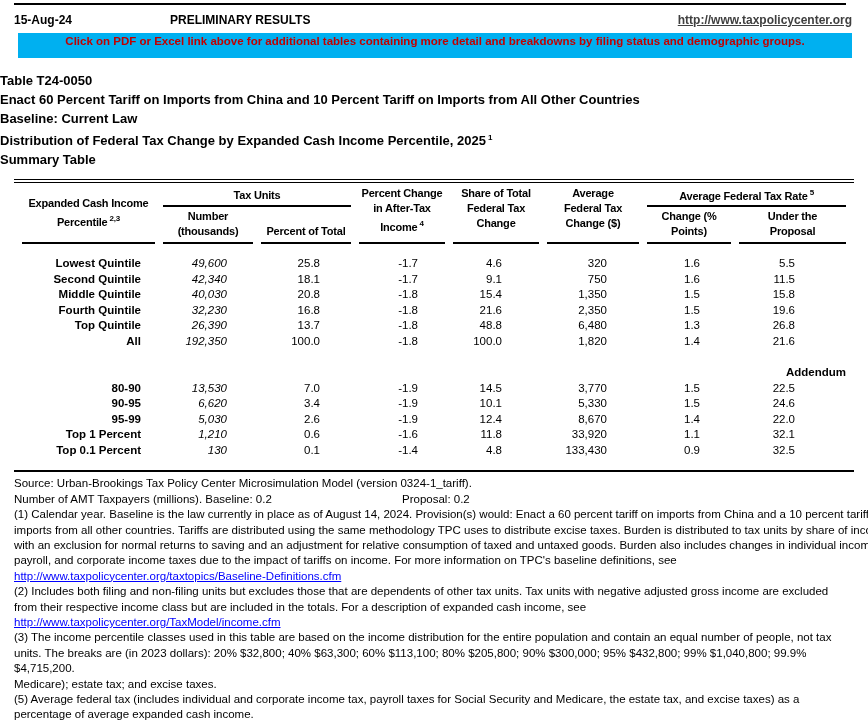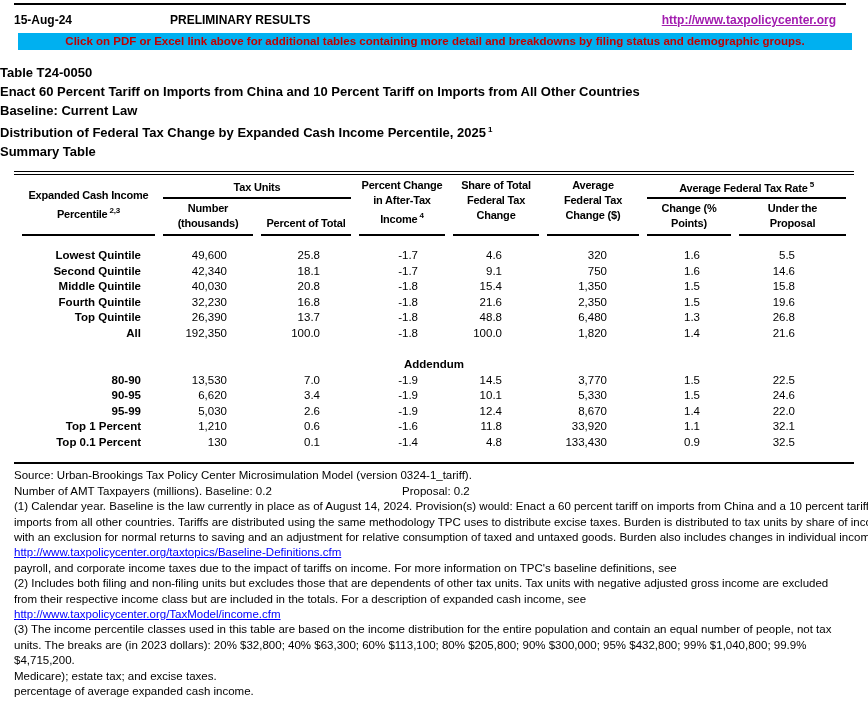--- a/index.html
+++ b/index.html
@@ -1,28 +1,28 @@
 <!DOCTYPE html>
 <html><head>
 <meta charset="utf-8">
 <style>
   * { margin: 0; padding: 0; box-sizing: border-box; }
   html, body { width: 868px; height: 721px; overflow: hidden; background: #fff;
     font-family: "Liberation Sans", sans-serif; color: #000; }
 
   .top-rule { margin: 3px 22px 0 14px; border-top: 2px solid #000; }
 
-  .masthead { position: relative; height: 25px; margin: 0 32px 0 14px; padding-top: 8px;
+  .masthead { position: relative; height: 25px; margin: 0 16px 0 14px; padding-top: 8px;
     font-size: 12px; font-weight: bold; }
   .masthead .date { position: absolute; left: 0; top: 8px; }
   .masthead .prelim { position: absolute; left: 156px; top: 8px; }
-  .masthead .site-link { position: absolute; right: 0; top: 8px; color: #a21caf;
+  .masthead .site-link { position: absolute; right: 0; top: 8px; color: #404040;
     text-decoration: underline; cursor: pointer; }
 
-  .banner { margin: 3px 16px 0 18px; height: 17px; line-height: 17px; background: #00B0F0;
+  .banner { margin: 3px 16px 0 18px; height: 25px; line-height: 17px; background: #00B0F0;
     color: #C00000; font-size: 11.5px; font-weight: bold; text-align: center;
     white-space: nowrap; overflow: hidden; }
 
   .titles { margin-top: 13px; text-align: left; font-weight: bold; font-size: 13px; }
   .titles div { line-height: 19px; }
   sup { font-size: 8px; vertical-align: super; margin-left: 2px; font-weight: bold; }
 
   .table-wrap { margin: 10px 14px 0 14px; border-top: 4px double #000;
     border-bottom: 2px solid #000; padding-bottom: 12px; }
   table { border-collapse: separate; border-spacing: 8px 0; table-layout: fixed;
@@ -35,29 +35,29 @@
   th .pre { white-space: pre-line; }
   .ub { border-bottom: 2px solid #000; }
   .th-group { vertical-align: bottom; height: 24px; padding-bottom: 2px; }
   .th-mid { vertical-align: middle; }
   .th-top { vertical-align: top; padding-top: 3px; }
   .sub-row th { vertical-align: bottom; height: 37px; padding-bottom: 3px; }
 
   td { font-size: 11.5px; line-height: 15.5px; text-align: right; white-space: nowrap;
     overflow: hidden; }
   td.lbl { font-weight: bold; padding-right: 14px; }
-  tbody td:nth-child(2) { padding-right: 26px; }
+  tbody td:nth-child(2) { padding-right: 26px; font-style: italic; }
   tbody td:nth-child(3) { padding-right: 31px; }
   tbody td:nth-child(4) { padding-right: 27px; }
   tbody td:nth-child(5) { padding-right: 37px; margin-top: 24px; }
   tbody td:nth-child(6) { padding-right: 32px; }
   tbody td:nth-child(7) { padding-right: 31px; }
   tbody td:nth-child(8) { padding-right: 51px; }
   tr.spacer-a td { height: 12px; } tr.spacer-b td { height: 16px; }
-  td.addendum { text-align: center; font-weight: bold; padding: 0; }
+  td.addendum { text-align: right; font-weight: bold; padding: 0; }
 
   .footer { margin: 4px 0 0 14px; font-size: 11.5px; }
   .footer div { line-height: 15.4px; white-space: nowrap; }
   .amt-line { position: relative; }
   .amt-right { position: absolute; left: 388px; top: 0; }
   .note-link { color: #0000FF; text-decoration: underline; cursor: pointer;
     display: inline-block; }
 </style>
 </head>
 <body>
@@ -134,21 +134,21 @@
           <td>5.5</td>
     </tr>
     <tr>
       <td class="lbl">Second Quintile</td>
       <td>42,340</td>
           <td>18.1</td>
           <td>-1.7</td>
           <td>9.1</td>
           <td>750</td>
           <td>1.6</td>
-          <td>14.6</td>
+          <td>11.5</td>
     </tr>
     <tr>
       <td class="lbl">Middle Quintile</td>
       <td>40,030</td>
           <td>20.8</td>
           <td>-1.8</td>
           <td>15.4</td>
           <td>1,350</td>
           <td>1.5</td>
           <td>15.8</td>
@@ -247,23 +247,24 @@
 
 <div class="footer">
   <div>Source: Urban-Brookings Tax Policy Center Microsimulation Model (version 0324-1_tariff).</div>
   <div class="amt-line">
     <span>Number of AMT Taxpayers (millions).  Baseline: 0.2</span>
     <span class="amt-right">Proposal: 0.2</span>
   </div>
   <div>(1) Calendar year. Baseline is the law currently in place as of August 14, 2024. Provision(s) would: Enact a 60 percent tariff on imports from China and a 10 percent tariff on</div>
   <div>imports from all other countries. Tariffs are distributed using the same methodology TPC uses to distribute excise taxes.  Burden is distributed to tax units by share of income</div>
   <div>with an exclusion for normal returns to saving and an adjustment for relative consumption of taxed and untaxed goods. Burden also includes changes in individual income,</div>
+  <div>payroll, and corporate income taxes due to the impact of tariffs on income. For more information on TPC's baseline definitions, see</div>
   <div><span class="note-link">http://www.taxpolicycenter.org/taxtopics/Baseline-Definitions.cfm</span></div>
-  <div>payroll, and corporate income taxes due to the impact of tariffs on income. For more information on TPC's baseline definitions, see</div>
   <div>(2) Includes both filing and non-filing units but excludes those that are dependents of other tax units. Tax units with negative adjusted gross income are excluded</div>
   <div>from their respective income class but are included in the totals. For a description of expanded cash income, see</div>
   <div><span class="note-link">http://www.taxpolicycenter.org/TaxModel/income.cfm</span></div>
   <div>(3) The income percentile classes used in this table are based on the income distribution for the entire population and contain an equal number of people, not tax</div>
   <div>units. The breaks are (in 2023 dollars): 20% $32,800; 40% $63,300; 60% $113,100; 80% $205,800; 90% $300,000; 95% $432,800; 99% $1,040,800; 99.9%</div>
   <div>$4,715,200.</div>
   <div>Medicare); estate tax; and excise taxes.</div>
+  <div>(5) Average federal tax (includes individual and corporate income tax, payroll taxes for Social Security and Medicare, the estate tax, and excise taxes) as a</div>
   <div>percentage of average expanded cash income.</div>
 </div>
 
 </body></html>

